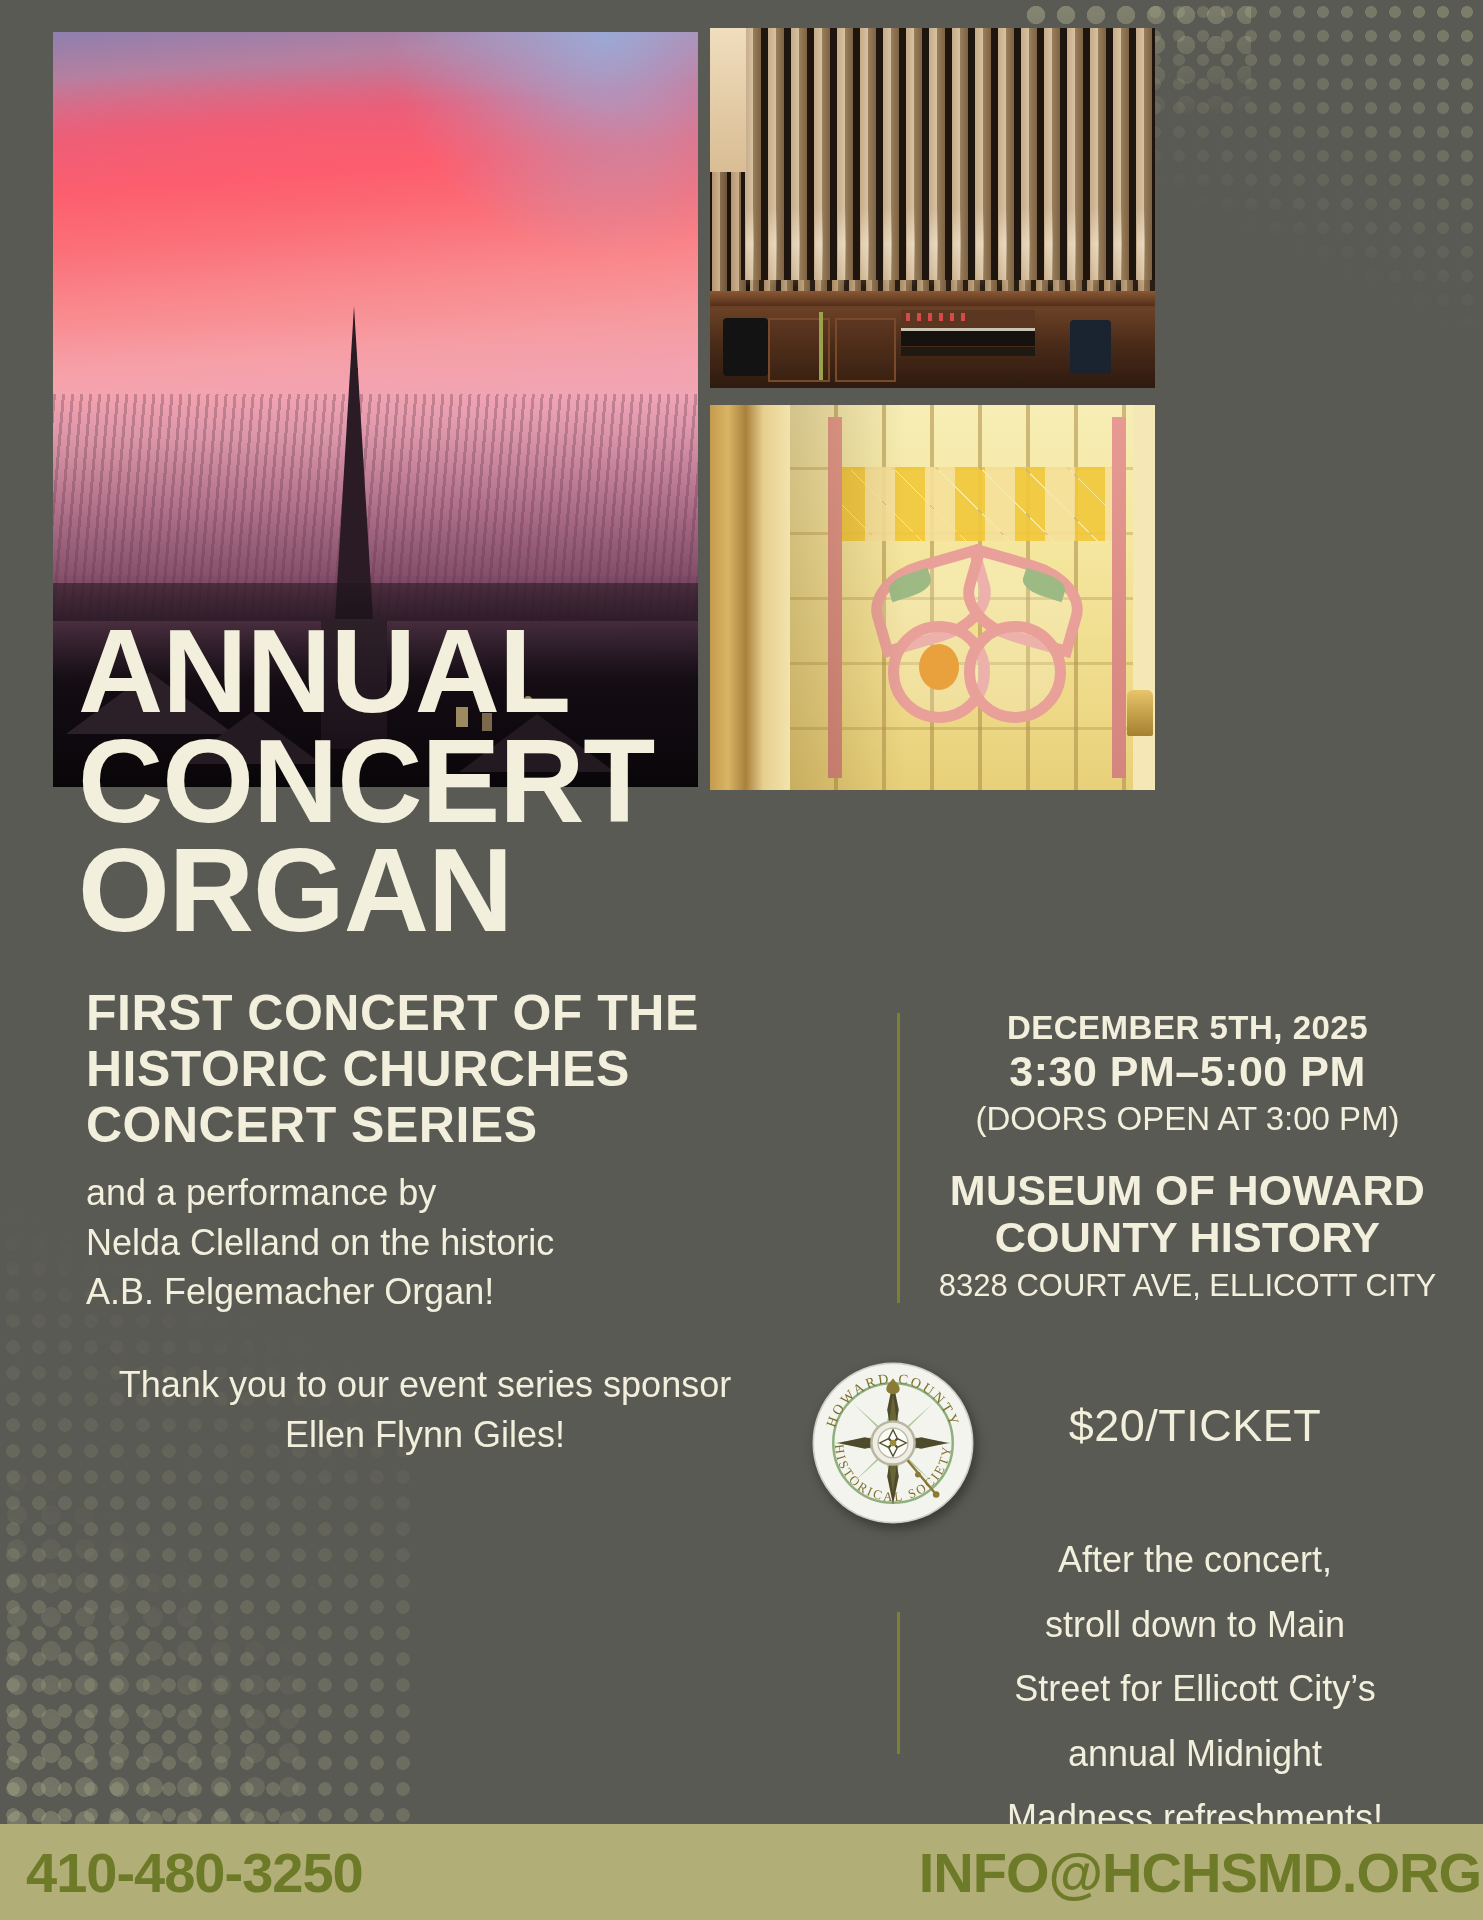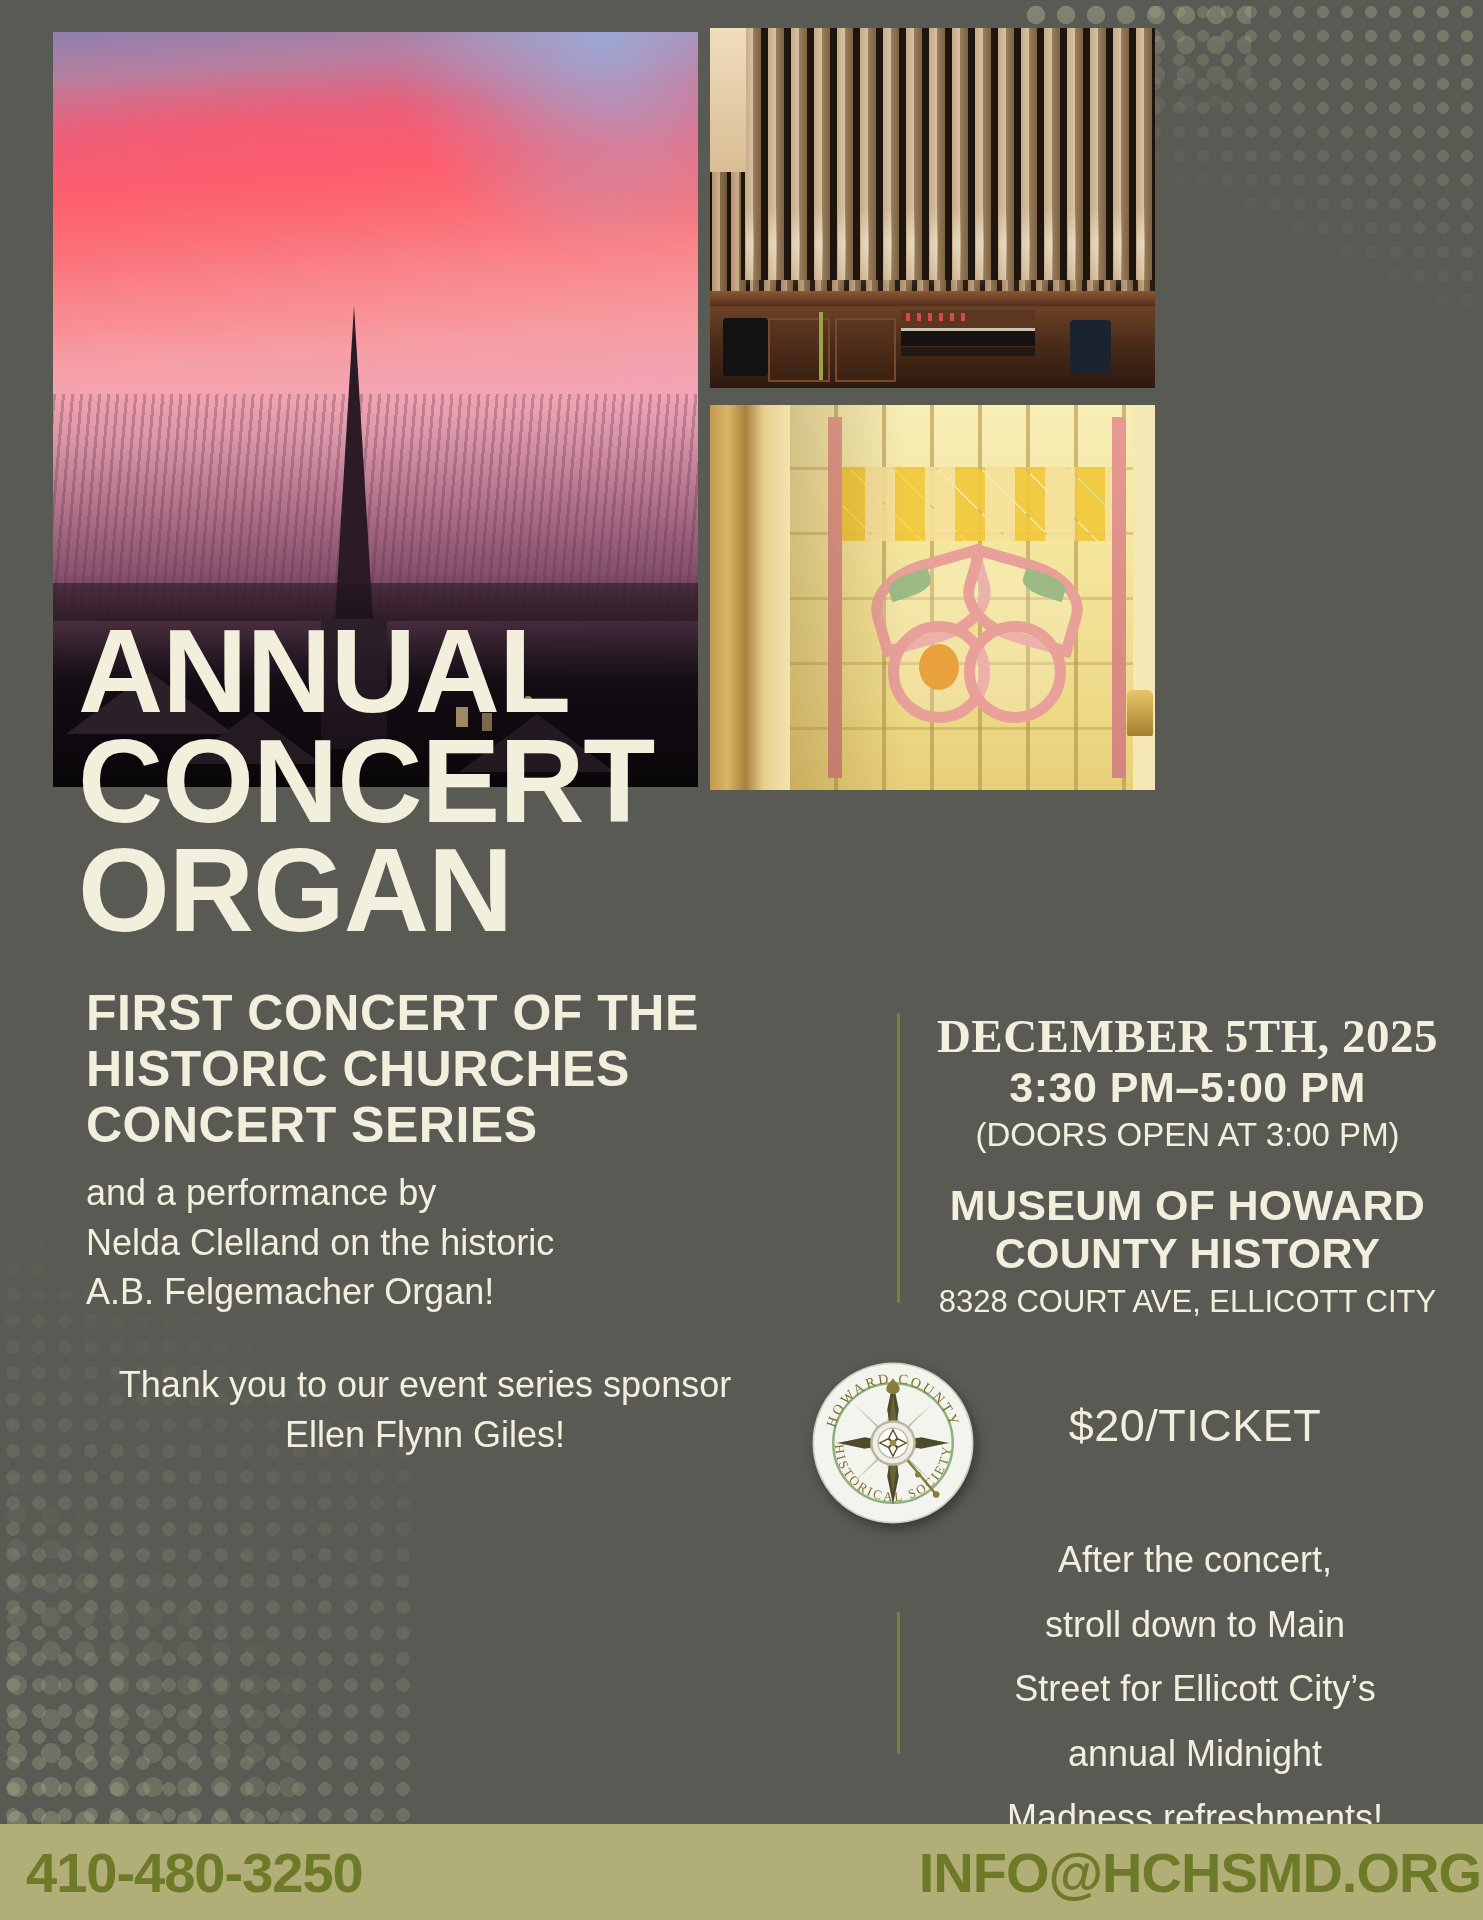--- a/index.html
+++ b/index.html
@@ -259,21 +259,21 @@
 
   
   .divider{position:absolute;width:3px;background:#7c8031;}
   #divider-top{left:897px;top:1013px;height:290px;}
   #divider-bottom{left:897px;top:1612px;height:142px;}
 
   #event-details{
     position:absolute;left:915px;top:1010px;width:545px;
     text-align:center;color:#f2efdc;
   }
-  #event-details .date{font-size:47px;font-weight:bold;letter-spacing:.5px;line-height:1.12;text-transform:uppercase;font-family:Liberation Serif, serif;}
+  #event-details .date{font-size:33px;font-weight:bold;letter-spacing:.5px;line-height:1.12;text-transform:uppercase;}
   #event-details .time{font-size:43px;font-weight:bold;letter-spacing:.5px;line-height:1.12;text-transform:uppercase;}
   #event-details .doors{font-size:33px;font-weight:300;line-height:1.2;margin-top:4px;text-transform:uppercase;}
   #event-details .venue{font-size:43px;font-weight:bold;letter-spacing:.3px;line-height:1.1;margin-top:28px;text-transform:uppercase;}
   #event-details .address{font-size:31px;font-weight:300;line-height:1.2;margin-top:6px;text-transform:uppercase;}
 
   #price{
     position:absolute;left:985px;top:1400px;width:420px;
     text-align:center;color:#f2efdc;
     font-size:45px;font-weight:300;letter-spacing:.5px;
   }

